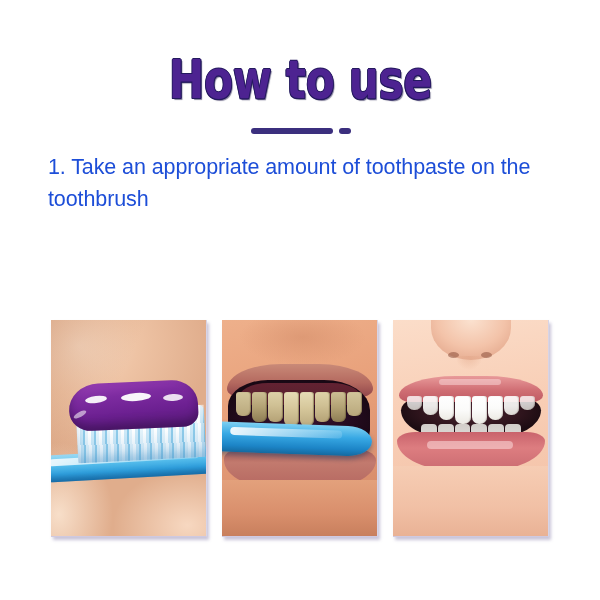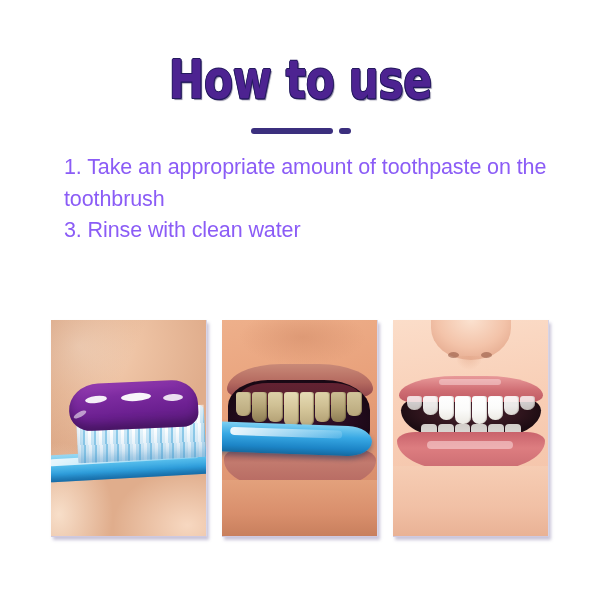--- a/index.html
+++ b/index.html
@@ -76,26 +76,25 @@
     background: #3b2f7e;
     border-radius: 3px;
   }
 
   
   .steps {
     position: absolute;
     top: 152px;
     left: 48px;
     width: 520px;
-    color: #8b5cf6;
+    color: #1d4ed8;
     font-family: "Liberation Sans", sans-serif;
     font-size: 21.5px;
     line-height: 31.5px;
     letter-spacing: -0.1px;
-    margin-left: 16px;
   }
   .step-line { white-space: normal; }
 
   
   .photo-row {
     position: absolute;
     top: 320px;
     left: 51px;
     width: 498px;
     height: 216px;
@@ -395,21 +394,20 @@
     <div class="title">How to use</div>
   </div>
 
   <div class="divider">
     <div class="divider-bar"></div>
     <div class="divider-dash"></div>
   </div>
 
   <div class="steps">
     <div class="step-line">1. Take an appropriate amount of toothpaste on the toothbrush</div>
-    <div class="step-line">3. Rinse with clean water</div>
   </div>
 
   <div class="photo-row">
 
     <div class="photo p1">
       <div class="p1-skinshade"></div>
       <div class="p1-handle"></div>
       <div class="p1-bristles"></div>
       <div class="p1-paste"></div>
       <div class="p1-paste-hl1"></div>

